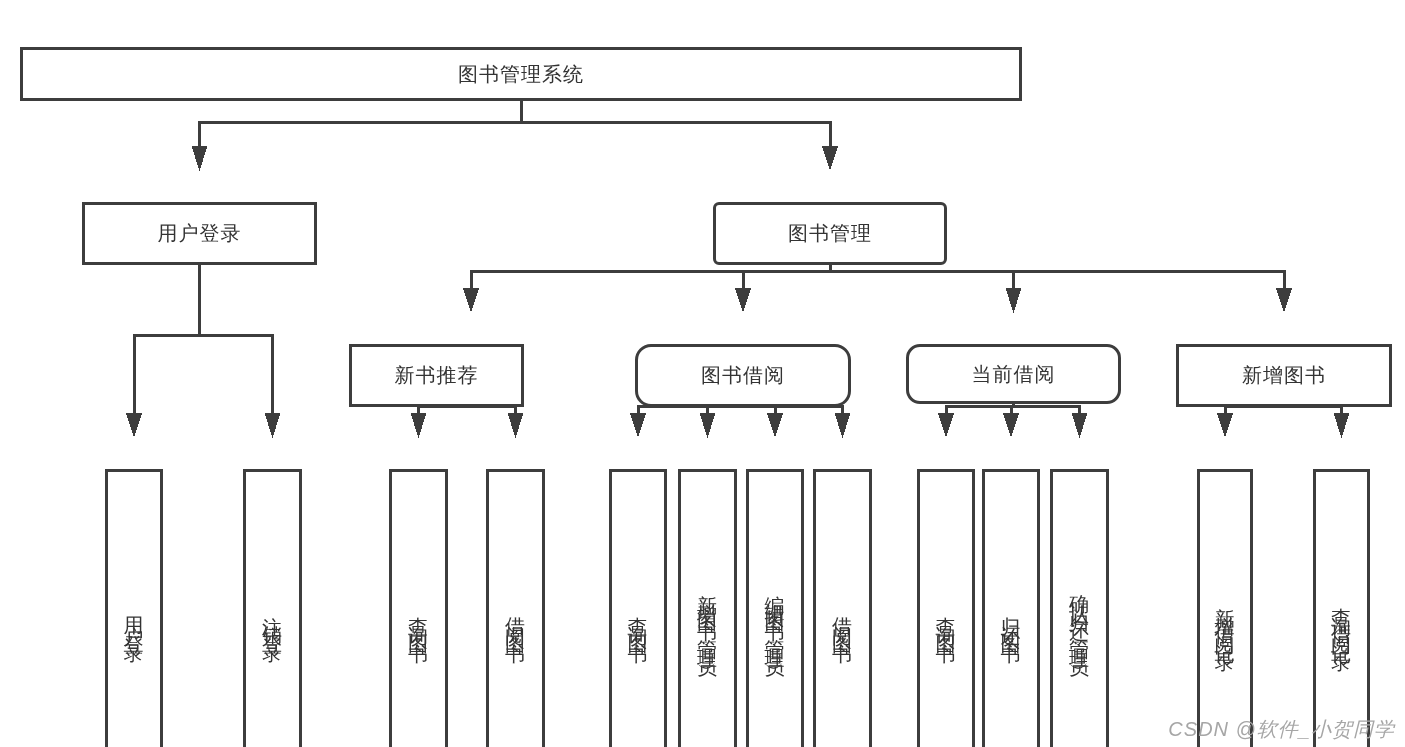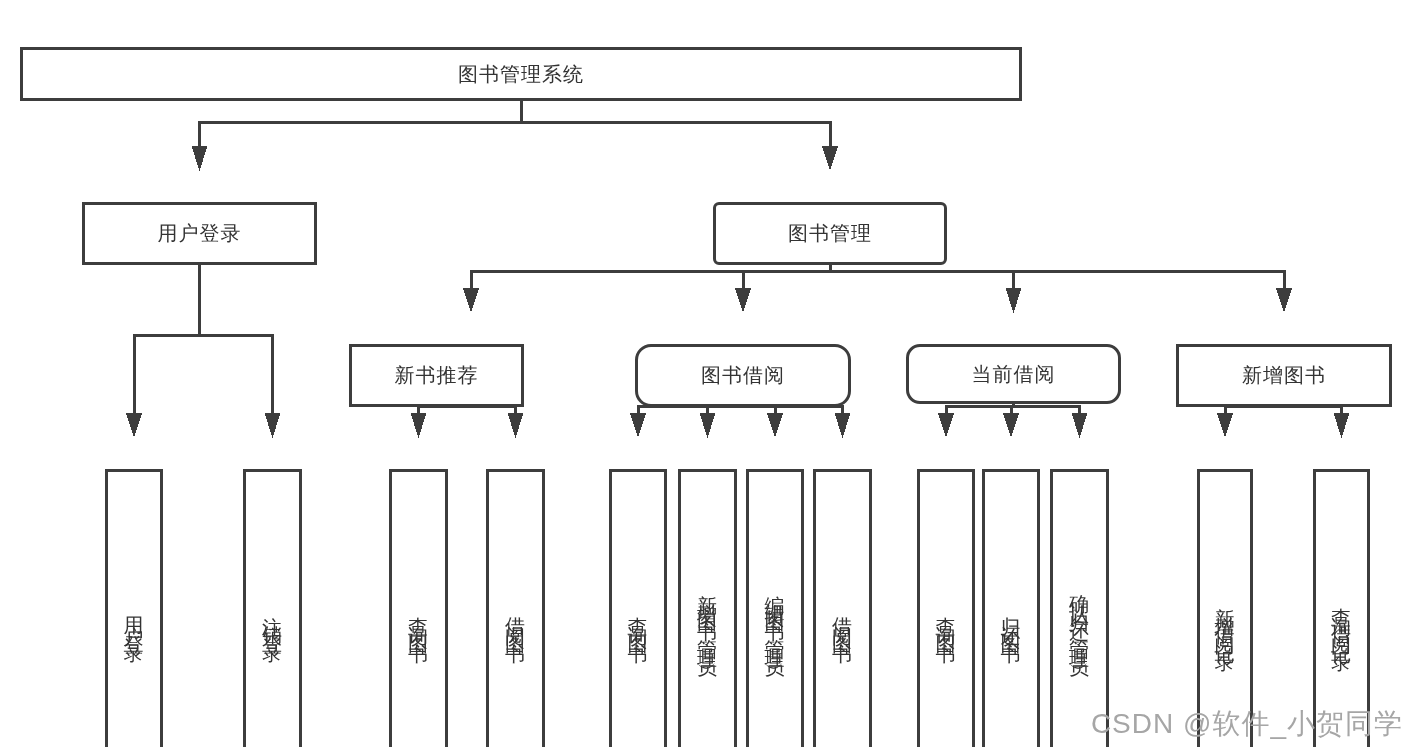--- a/index.html
+++ b/index.html
@@ -47,27 +47,28 @@
     letter-spacing:1px;
   }
   .node.vertical .node-label{
     writing-mode:vertical-rl;
     text-orientation:mixed;
     letter-spacing:9px;
     line-height:1;
   }
   .watermark{
     position:absolute;
-    right:2px;
+    right:10px;
     bottom:4px;
-    font-size:28px;
+    font-size:20px;
     letter-spacing:1px;
     color:var(--watermark-color);
     white-space:nowrap;
     z-index:10;
+    font-style:italic;
   }
 </style>
 </head>
 <body>
 
 <div class="canvas">
   <svg id="connector-layer" viewBox="0 0 1405 747" shape-rendering="crispEdges">
       <line x1="521" y1="69" x2="521" y2="122" stroke="var(--line-color)" stroke-width="3"></line>
       <line x1="198" y1="122" x2="831.5" y2="122" stroke="var(--line-color)" stroke-width="3"></line>
       <line x1="199.5" y1="122" x2="199.5" y2="149" stroke="var(--line-color)" stroke-width="3"></line>

